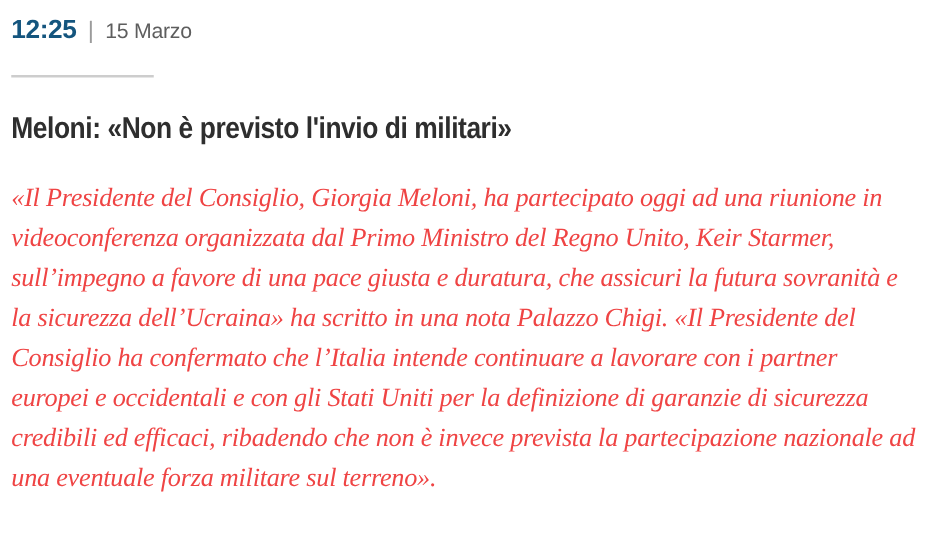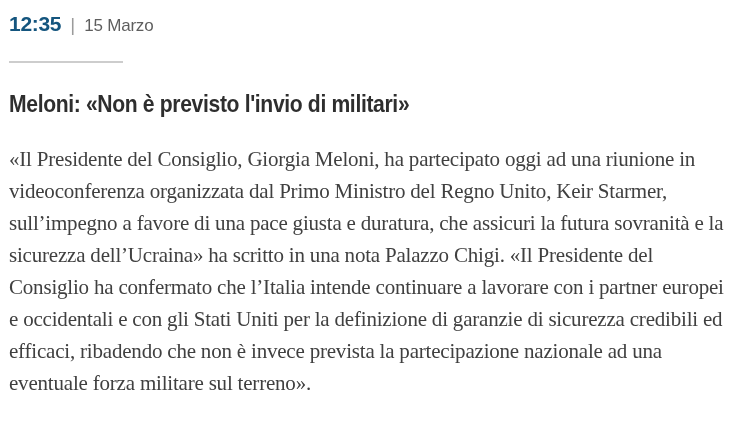--- a/index.html
+++ b/index.html
@@ -53,28 +53,29 @@
     transform: scaleX(0.88);
     transform-origin: 0 50%;
   }
   .body-text {
     margin-top: 25px;
     max-width: 732px;
     font-family: "Liberation Serif", serif;
     font-size: 21px;
     line-height: 32px;
     letter-spacing: -0.2px;
-    color: #404040;
+    color: #ef4444;
+    font-style: italic;
   }
 </style>
 </head>
 <body>
 
 <article class="entry">
   <div class="meta">
-    <span class="time">12:35</span>
+    <span class="time">12:25</span>
     <span class="sep">|</span>
     <span class="date">15 Marzo</span>
   </div>
   <div class="divider"></div>
   <h1 class="headline">Meloni: «Non è previsto l'invio di militari»</h1>
   <p class="body-text">«Il Presidente del Consiglio, Giorgia Meloni, ha partecipato oggi ad una riunione in videoconferenza organizzata dal Primo Ministro del Regno Unito, Keir Starmer, sull’impegno a favore di una pace giusta e duratura, che assicuri la futura sovranità e la sicurezza dell’Ucraina» ha scritto in una nota Palazzo Chigi. «Il Presidente del Consiglio ha confermato che l’Italia intende continuare a lavorare con i partner europei e occidentali e con gli Stati Uniti per la definizione di garanzie di sicurezza credibili ed efficaci, ribadendo che non è invece prevista la partecipazione nazionale ad una eventuale forza militare sul terreno».</p>
 </article>
 
 </body></html>

